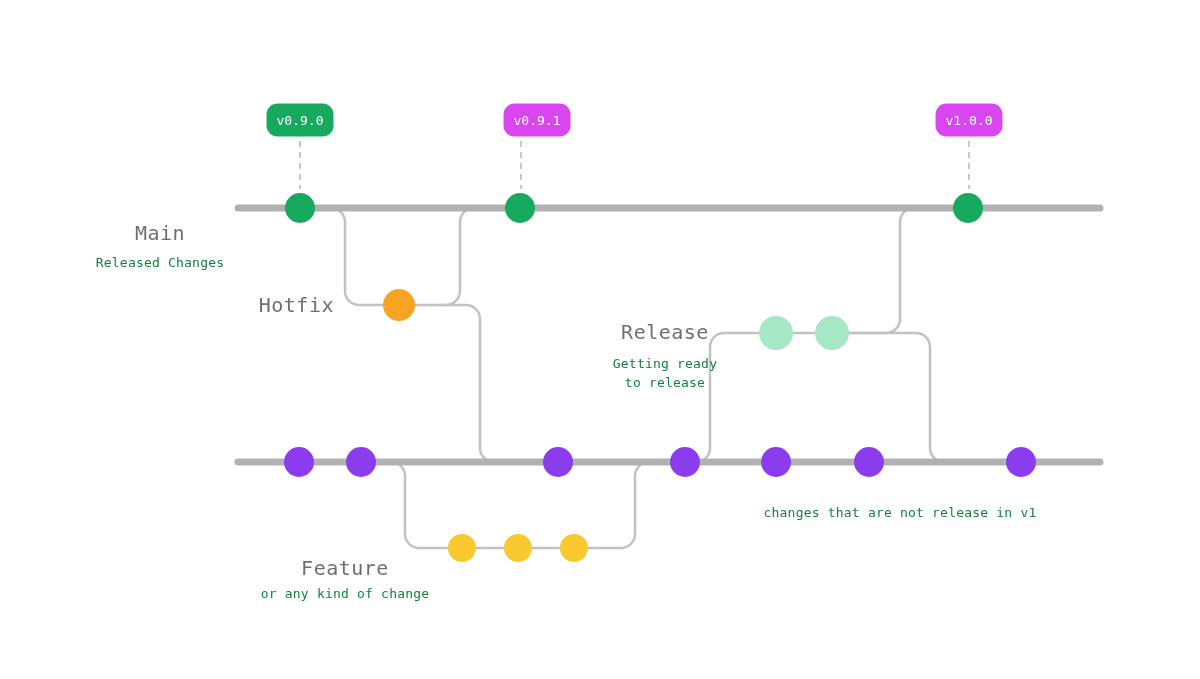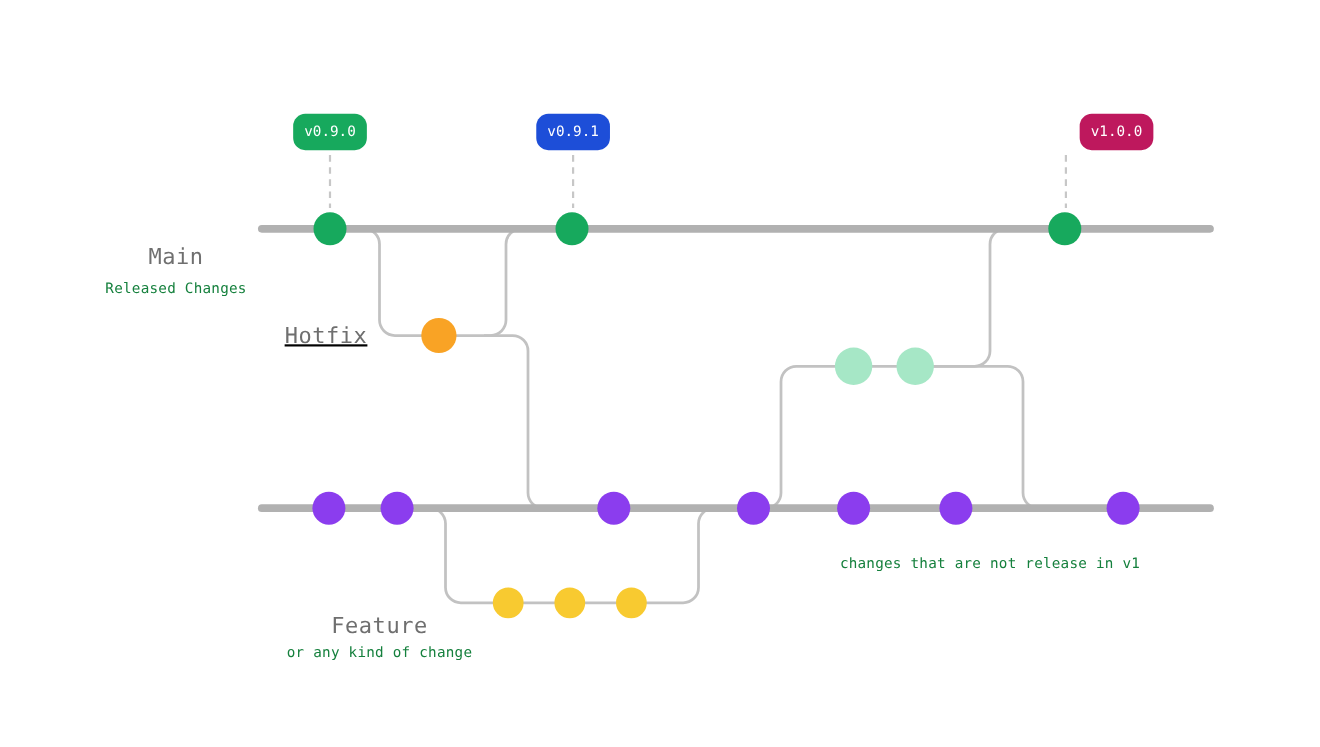--- a/index.html
+++ b/index.html
@@ -37,21 +37,21 @@
     color: #6f6f6f;
     letter-spacing: 0.5px;
   }
   .subtext {
     font-size: 13px;
     line-height: 19px;
     color: #15803d;
     letter-spacing: 0.2px;
   }
   .ta-c { text-align: center; }
-  .ta-r { text-align: right; text-decoration: underline; }
+  .ta-r { text-align: right; }
 </style>
 </head>
 <body>
 
 <div class="canvas">
 
   <svg class="wires" width="1200" height="679" viewBox="0 0 1200 679">
 
     <path class="curve" d="M300 208 H331 A14 14 0 0 1 345 222 V291 A14 14 0 0 0 359 305 H446 A14 14 0 0 0 460 291 V222 A14 14 0 0 1 474 208 H520"></path>
     <path class="curve" d="M440 305 H466 A14 14 0 0 1 480 319 V448 A14 14 0 0 0 494 462 H558"></path>
@@ -61,22 +61,22 @@
 
     <path class="trunk" d="M238 208 H1100"></path>
     <path class="trunk" d="M238 462 H1100"></path>
 
     <path class="dashed" d="M300 141 V189"></path>
     <path class="dashed" d="M521 141 V189"></path>
     <path class="dashed" d="M969 141 V189"></path>
   </svg>
 
   <div class="tag" style="left: 300px; top: 120px; background-color: rgb(23, 169, 93);">v0.9.0</div>
-  <div class="tag" style="left: 521px; top: 120px; background-color: #1d4ed8;">v0.9.1</div>
-  <div class="tag" style="left: 1015px; top: 120px; background-color: #be185d;">v1.0.0</div>
+  <div class="tag" style="left: 537px; top: 120px; background-color: #d946ef;">v0.9.1</div>
+  <div class="tag" style="left: 969px; top: 120px; background-color: #d946ef;">v1.0.0</div>
 
   <div class="commit" style="left: 300px; top: 208px; width: 30px; height: 30px; background-color: rgb(23, 169, 93);"></div>
   <div class="commit" style="left: 520px; top: 208px; width: 30px; height: 30px; background-color: rgb(23, 169, 93);"></div>
   <div class="commit" style="left: 968px; top: 208px; width: 30px; height: 30px; background-color: rgb(23, 169, 93);"></div>
 
   <div class="commit" style="left: 399px; top: 305px; width: 32px; height: 32px; background-color: rgb(249, 163, 37);"></div>
 
   <div class="commit" style="left: 776px; top: 333px; width: 34px; height: 34px; background-color: rgb(166, 231, 198);"></div>
   <div class="commit" style="left: 832px; top: 333px; width: 34px; height: 34px; background-color: rgb(166, 231, 198);"></div>
 
@@ -95,20 +95,25 @@
   <div class="label-block ta-c" style="left:40px; top:194px; width:240px;margin-top:28px;">
     <div class="heading">Main</div>
     <div class="subtext" style="margin-top:9px;">Released Changes</div>
   </div>
 
 
   <div class="label-block ta-r" style="left:134px; top:294px; width:200px;">
     <div class="heading">Hotfix</div>
   </div>
 
+  <div class="label-block ta-c" style="left:565px; top:321px; width:200px;">
+    <div class="heading">Release</div>
+    <div class="subtext" style="margin-top:11px;">Getting ready</div>
+    <div class="subtext">to release</div>
+  </div>
 
   <div class="label-block ta-c" style="left:245px; top:557px; width:200px;">
     <div class="heading">Feature</div>
     <div class="subtext" style="margin-top:5px;">or any kind of change</div>
   </div>
 
   <div class="label-block ta-c" style="left:700px; top:503px; width:400px;">
     <div class="subtext">changes that are not release in v1</div>
   </div>
 

